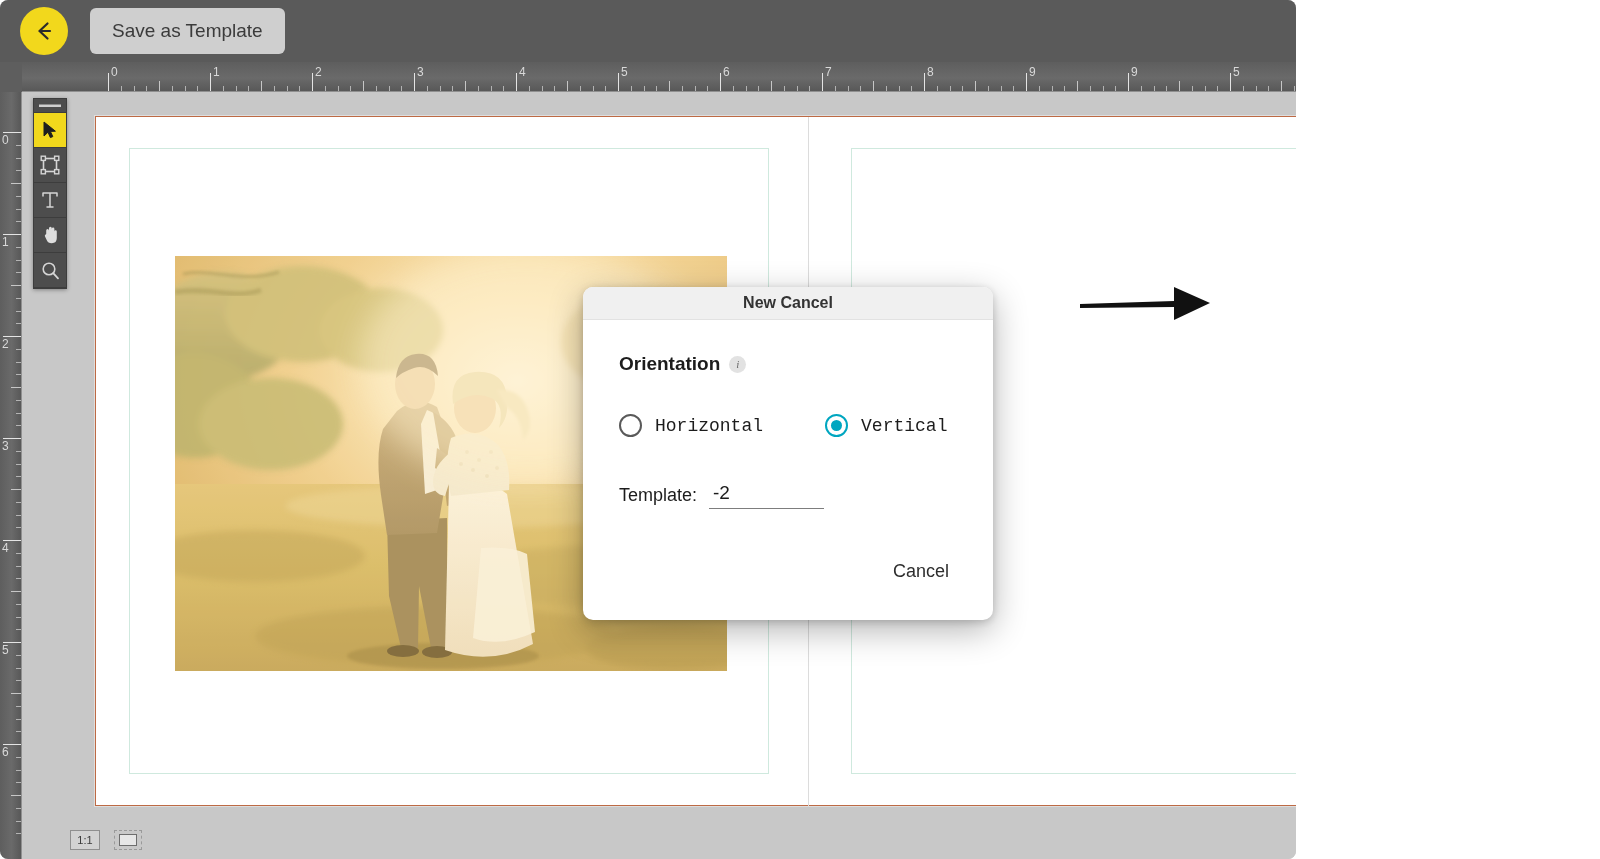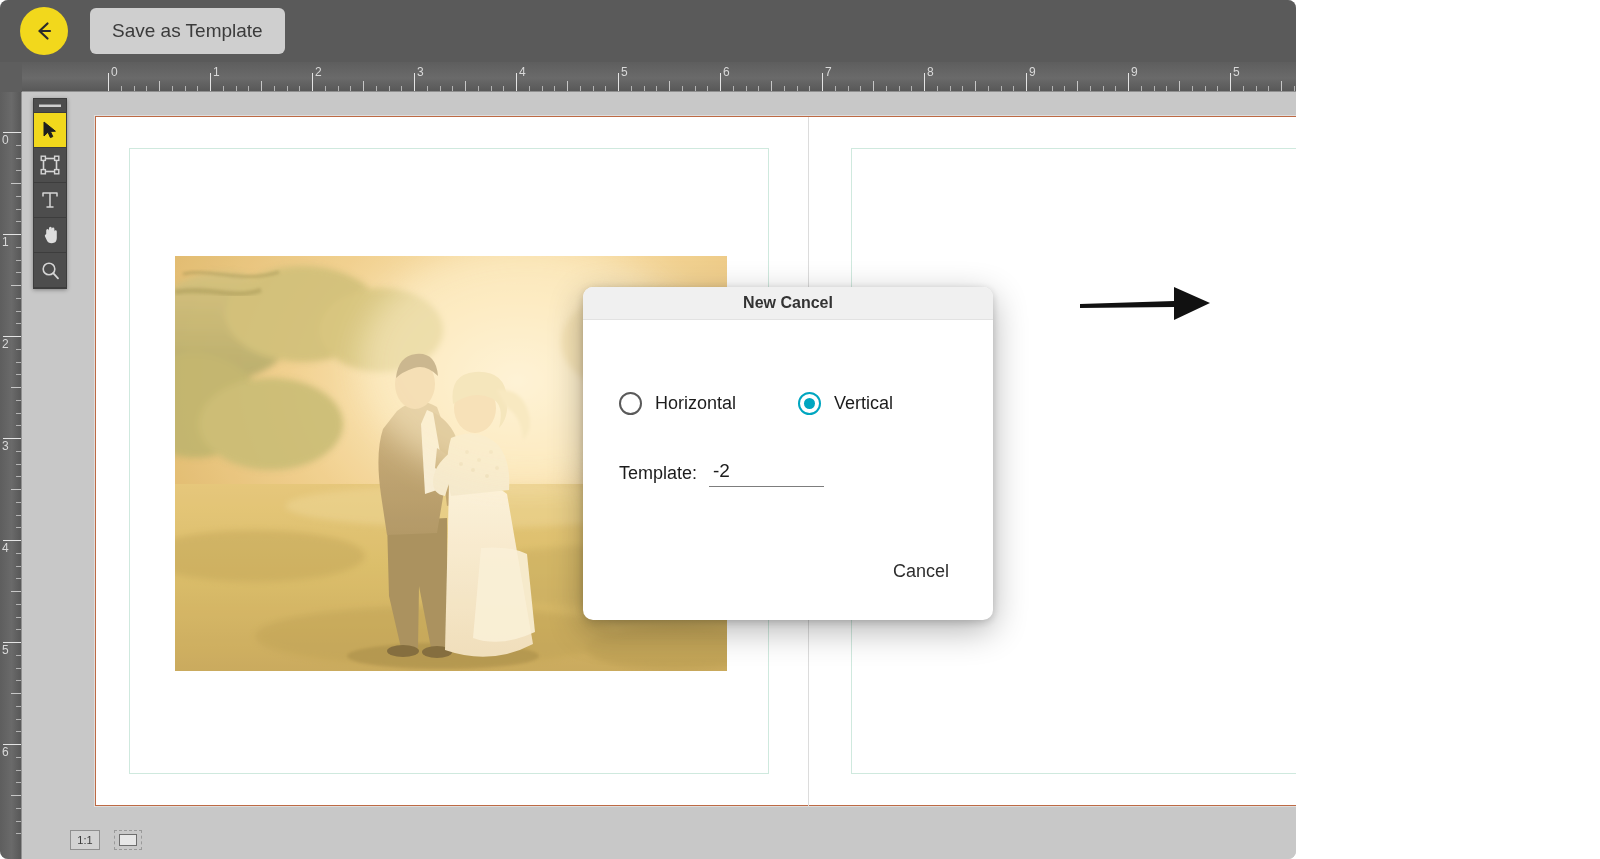--- a/index.html
+++ b/index.html
@@ -230,20 +230,21 @@
     display: flex; align-items: center; justify-content: center;
     cursor: pointer; font-family: "Liberation Serif", serif;
   }
   .radio-row {
     display: flex; align-items: center;
     margin-top: 39px;
   }
   .radio-opt {
     display: flex; align-items: center; gap: 13px;
     cursor: pointer;
+    font-family: Liberation Mono, monospace;
   }
   .radio-opt + .radio-opt { margin-left: 62px; }
   .radio {
     width: 23px; height: 23px; border-radius: 50%;
     border: 2px solid #5a5a5a;
     background: #fff;
     flex: 0 0 auto;
     display: flex; align-items: center; justify-content: center;
   }
   .radio.on { border-color: #00a6c0; }
@@ -625,20 +626,24 @@
       <span class="inner"></span>
     </div>
   </div>
 
   <div class="modal">
     <div class="modal-head">
       <div class="modal-title">New Cancel</div>
     </div>
 
     <div class="modal-body">
+      <div class="field-label-row">
+        <span class="field-label">Orientation</span>
+        <span class="info-icon">i</span>
+      </div>
 
       <div class="radio-row">
         <label class="radio-opt">
           <span class="radio"></span>
           <span class="radio-label">Horizontal</span>
         </label>
         <label class="radio-opt">
           <span class="radio on"></span>
           <span class="radio-label">Vertical</span>
         </label>

